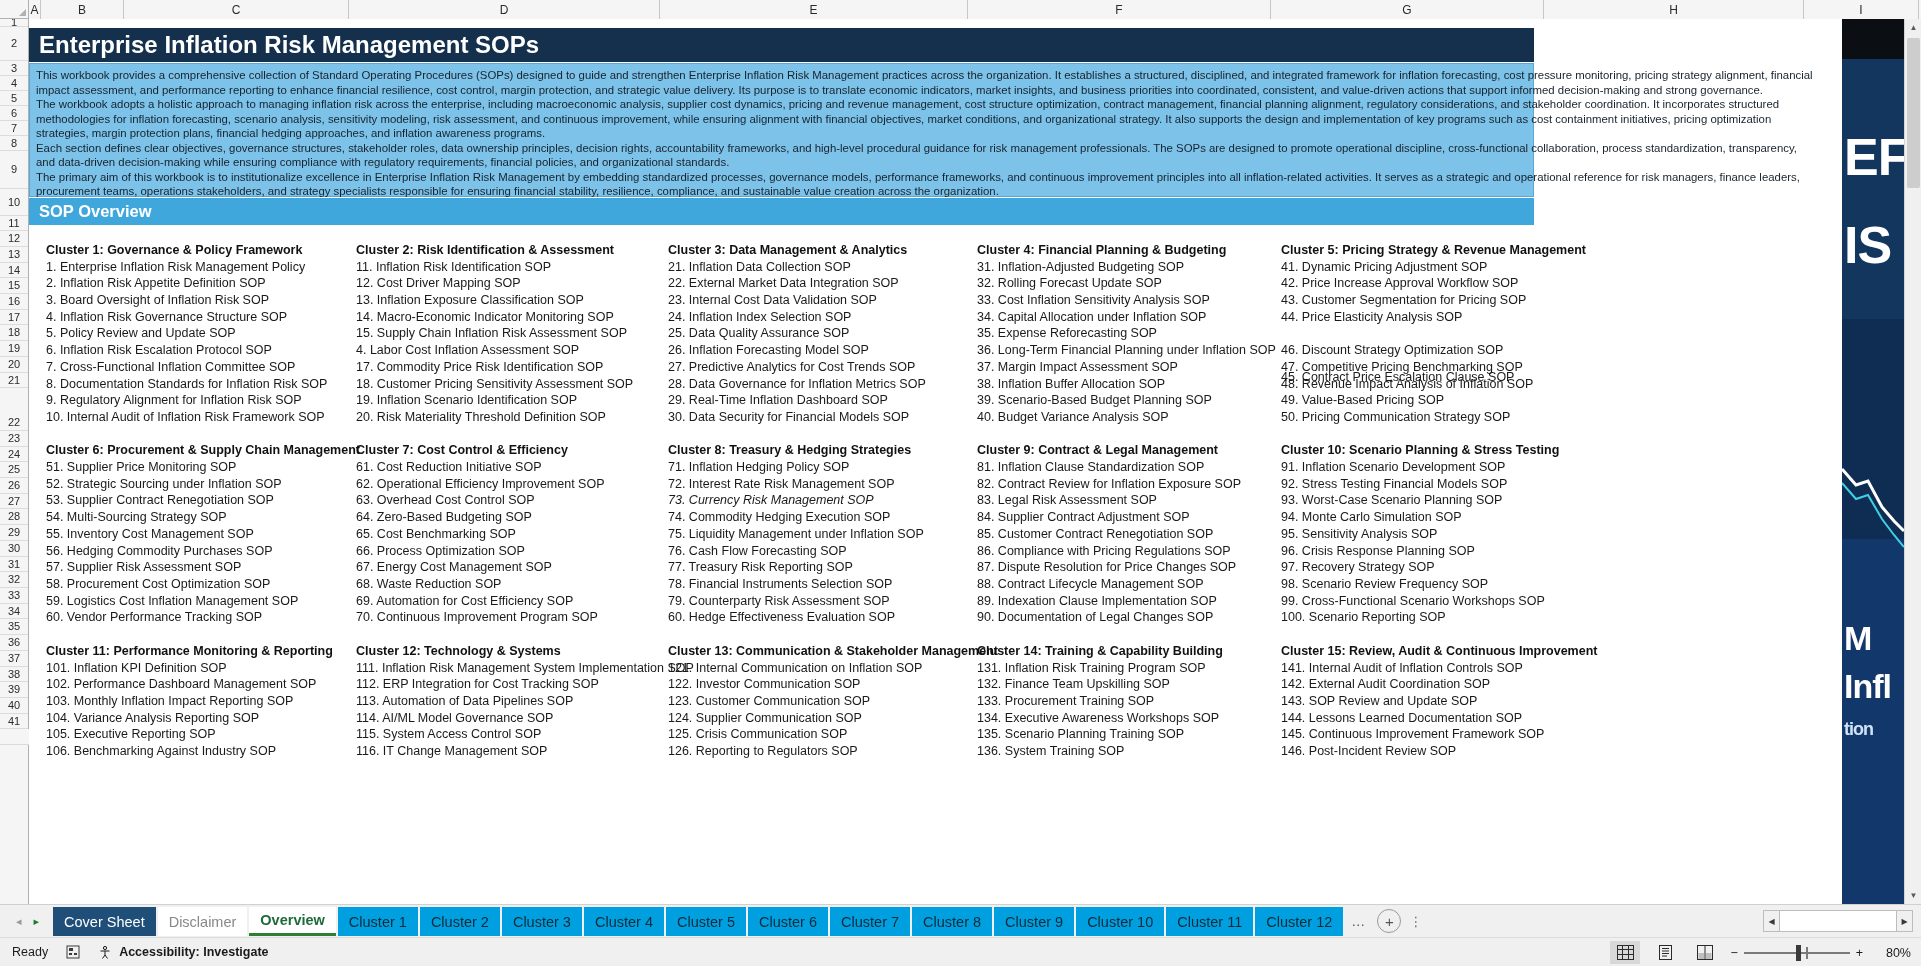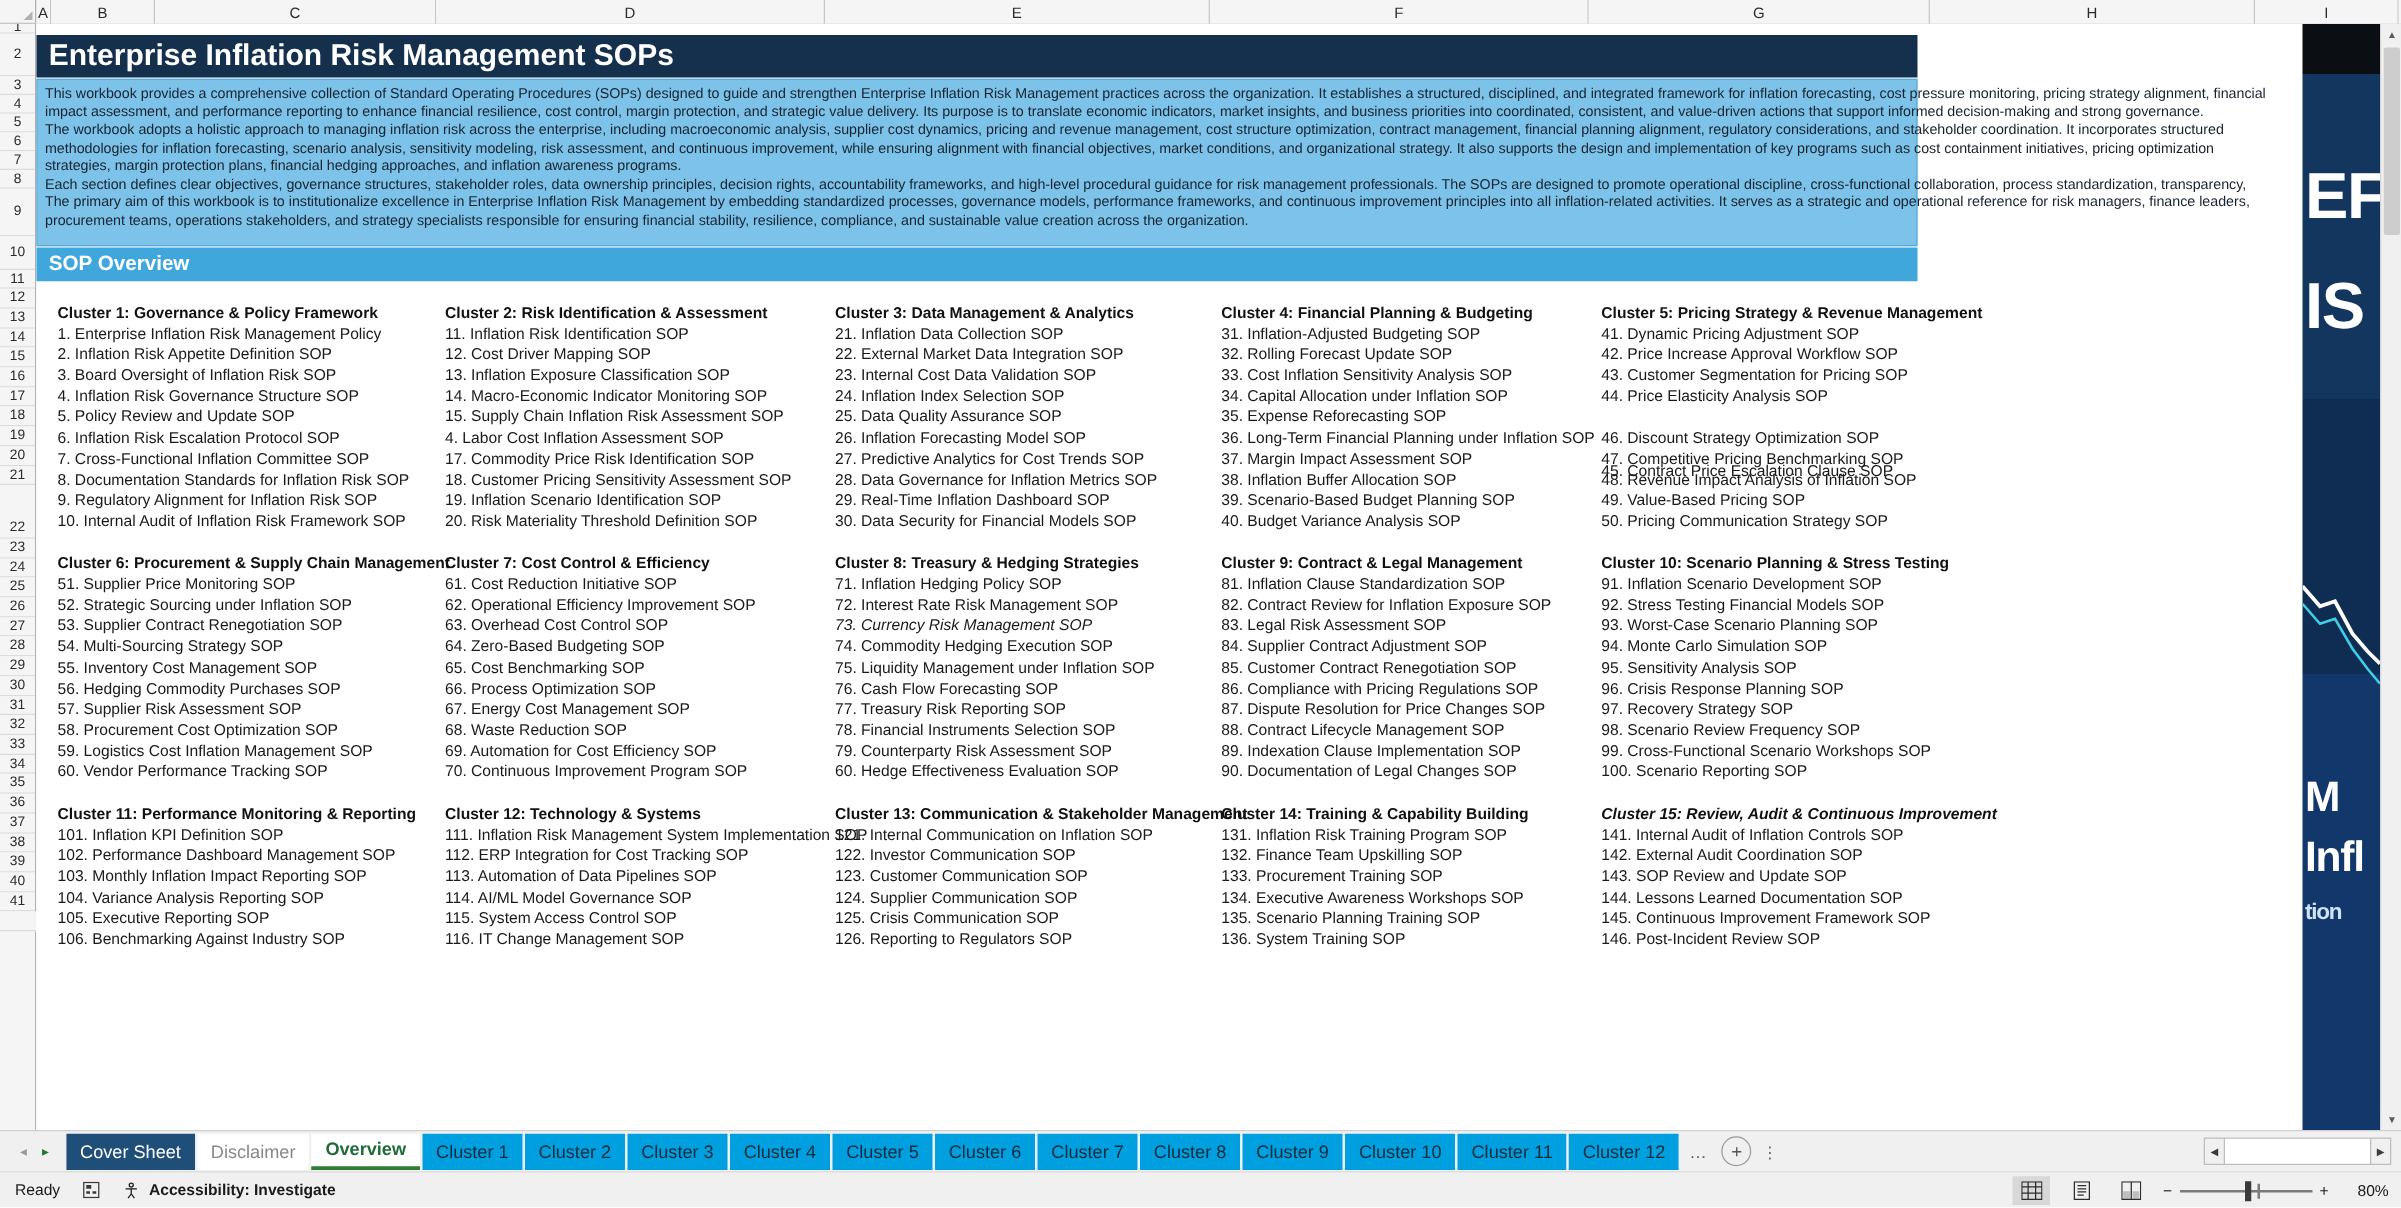--- a/index.html
+++ b/index.html
@@ -440,20 +440,21 @@
           <div class="title-band" style="left: 0px; top: 9px; width: 1505px; height: 34px;">
             <span>Enterprise Inflation Risk Management SOPs</span>
           </div>
           <div class="intro-band" style="left: 0px; top: 44px; width: 1505px; height: 134px; padding-top: 4px;">
             <p>This workbook provides a comprehensive collection of Standard Operating Procedures (SOPs) designed to guide and strengthen Enterprise Inflation Risk Management practices across the organization. It establishes a structured, disciplined, and integrated framework for inflation forecasting, cost pressure monitoring, pricing strategy alignment, financial</p>
             <p>impact assessment, and performance reporting to enhance financial resilience, cost control, margin protection, and strategic value delivery. Its purpose is to translate economic indicators, market insights, and business priorities into coordinated, consistent, and value-driven actions that support informed decision-making and strong governance.</p>
             <p>The workbook adopts a holistic approach to managing inflation risk across the enterprise, including macroeconomic analysis, supplier cost dynamics, pricing and revenue management, cost structure optimization, contract management, financial planning alignment, regulatory considerations, and stakeholder coordination. It incorporates structured</p>
             <p>methodologies for inflation forecasting, scenario analysis, sensitivity modeling, risk assessment, and continuous improvement, while ensuring alignment with financial objectives, market conditions, and organizational strategy. It also supports the design and implementation of key programs such as cost containment initiatives, pricing optimization</p>
             <p>strategies, margin protection plans, financial hedging approaches, and inflation awareness programs.</p>
             <p>Each section defines clear objectives, governance structures, stakeholder roles, data ownership principles, decision rights, accountability frameworks, and high-level procedural guidance for risk management professionals. The SOPs are designed to promote operational discipline, cross-functional collaboration, process standardization, transparency,</p>
+            <p>and data-driven decision-making while ensuring compliance with regulatory requirements, financial policies, and organizational standards.</p>
             <p>The primary aim of this workbook is to institutionalize excellence in Enterprise Inflation Risk Management by embedding standardized processes, governance models, performance frameworks, and continuous improvement principles into all inflation-related activities. It serves as a strategic and operational reference for risk managers, finance leaders,</p>
             <p>procurement teams, operations stakeholders, and strategy specialists responsible for ensuring financial stability, resilience, compliance, and sustainable value creation across the organization.</p>
           </div>
           <div class="sop-band" style="left: 0px; top: 179px; width: 1505px; height: 27px;">
             <span>SOP Overview</span>
           </div>
           <div class="cell cluster-head" style="left: 17px; top: 223px; height: 16px;">Cluster 1: Governance &amp; Policy Framework</div>
           <div class="cell" style="left: 17px; top: 240px; height: 16px;">1. Enterprise Inflation Risk Management Policy</div>
           <div class="cell" style="left: 17px; top: 257px; height: 15px;">2. Inflation Risk Appetite Definition SOP</div>
           <div class="cell" style="left: 17px; top: 273px; height: 16px;">3. Board Oversight of Inflation Risk SOP</div>
@@ -584,21 +585,21 @@
           <div class="cell" style="left: 639px; top: 691px; height: 16px;">124. Supplier Communication SOP</div>
           <div class="cell" style="left: 639px; top: 708px; height: 15px;">125. Crisis Communication SOP</div>
           <div class="cell" style="left: 639px; top: 724px; height: 16px;">126. Reporting to Regulators SOP</div>
           <div class="cell cluster-head" style="left: 948px; top: 624px; height: 16px;">Cluster 14: Training &amp; Capability Building</div>
           <div class="cell" style="left: 948px; top: 641px; height: 16px;">131. Inflation Risk Training Program SOP</div>
           <div class="cell" style="left: 948px; top: 658px; height: 15px;">132. Finance Team Upskilling SOP</div>
           <div class="cell" style="left: 948px; top: 674px; height: 16px;">133. Procurement Training SOP</div>
           <div class="cell" style="left: 948px; top: 691px; height: 16px;">134. Executive Awareness Workshops SOP</div>
           <div class="cell" style="left: 948px; top: 708px; height: 15px;">135. Scenario Planning Training SOP</div>
           <div class="cell" style="left: 948px; top: 724px; height: 16px;">136. System Training SOP</div>
-          <div class="cell cluster-head" style="left: 1252px; top: 624px; height: 16px; font-style: italic;">Cluster 15: Review, Audit &amp; Continuous Improvement</div>
+          <div class="cell cluster-head" style="left: 1252px; top: 624px; height: 16px;">Cluster 15: Review, Audit &amp; Continuous Improvement</div>
           <div class="cell" style="left: 1252px; top: 641px; height: 16px;">141. Internal Audit of Inflation Controls SOP</div>
           <div class="cell" style="left: 1252px; top: 658px; height: 15px;">142. External Audit Coordination SOP</div>
           <div class="cell" style="left: 1252px; top: 674px; height: 16px;">143. SOP Review and Update SOP</div>
           <div class="cell" style="left: 1252px; top: 691px; height: 16px;">144. Lessons Learned Documentation SOP</div>
           <div class="cell" style="left: 1252px; top: 708px; height: 15px;">145. Continuous Improvement Framework SOP</div>
           <div class="cell" style="left: 1252px; top: 724px; height: 16px;">146. Post-Incident Review SOP</div>
         </div>
 
       <div class="vscroll">
         <div class="arrow-up">▲</div>

